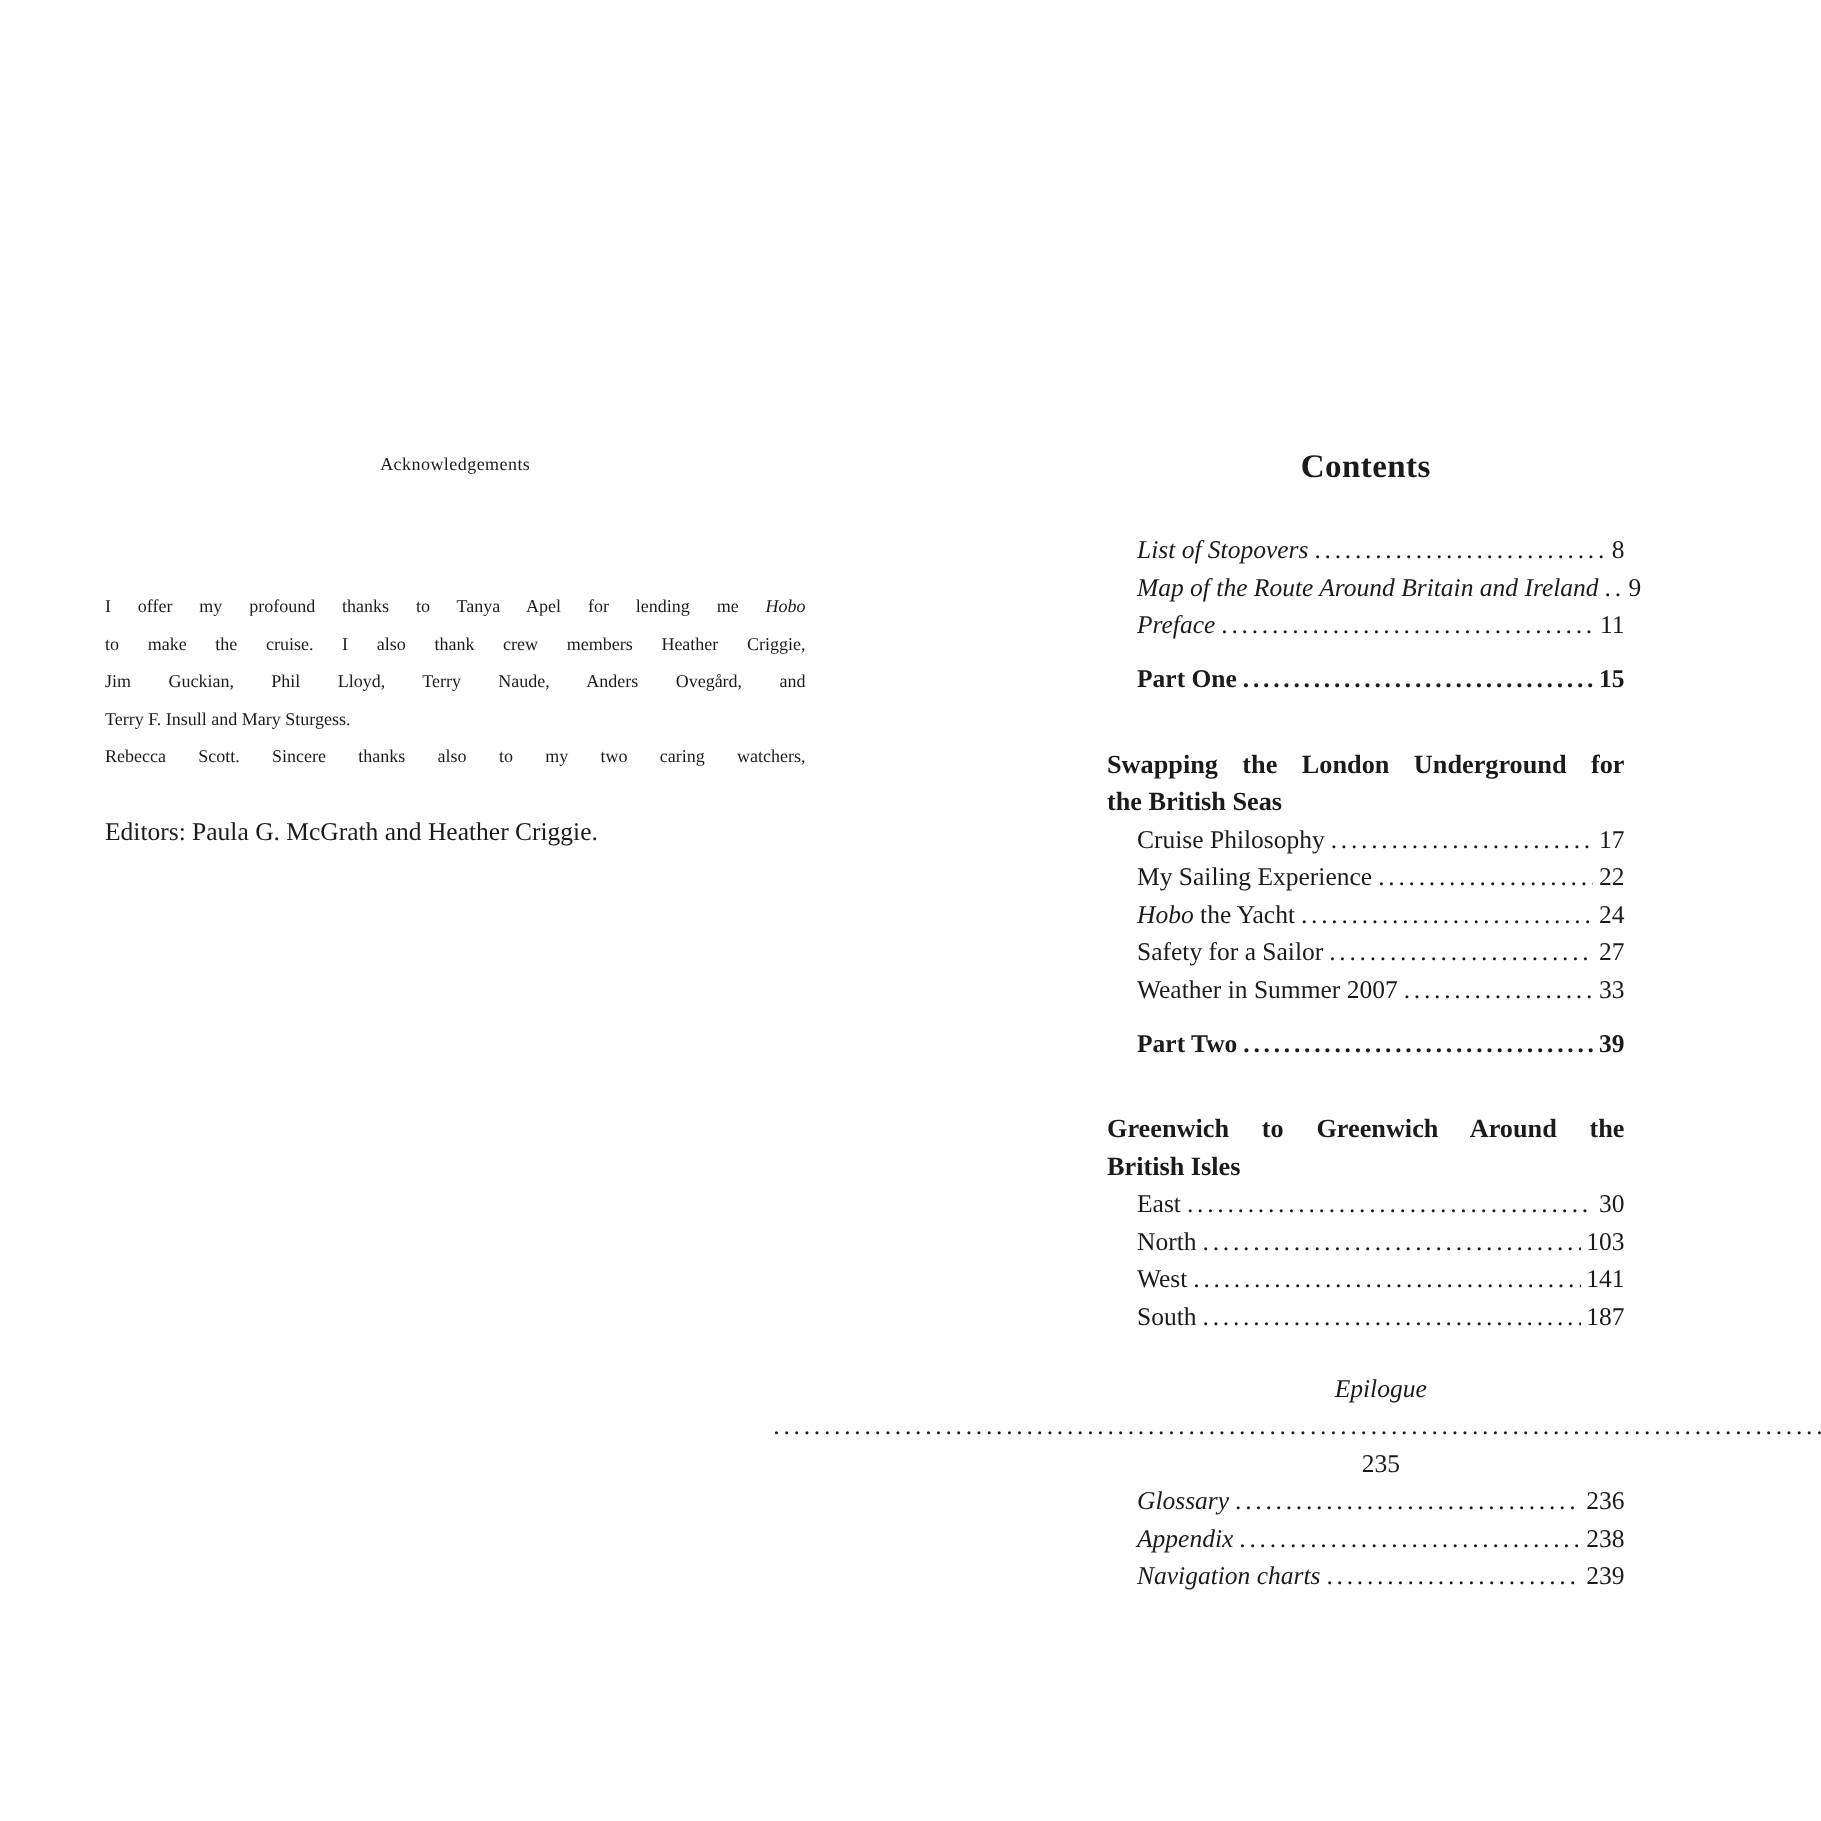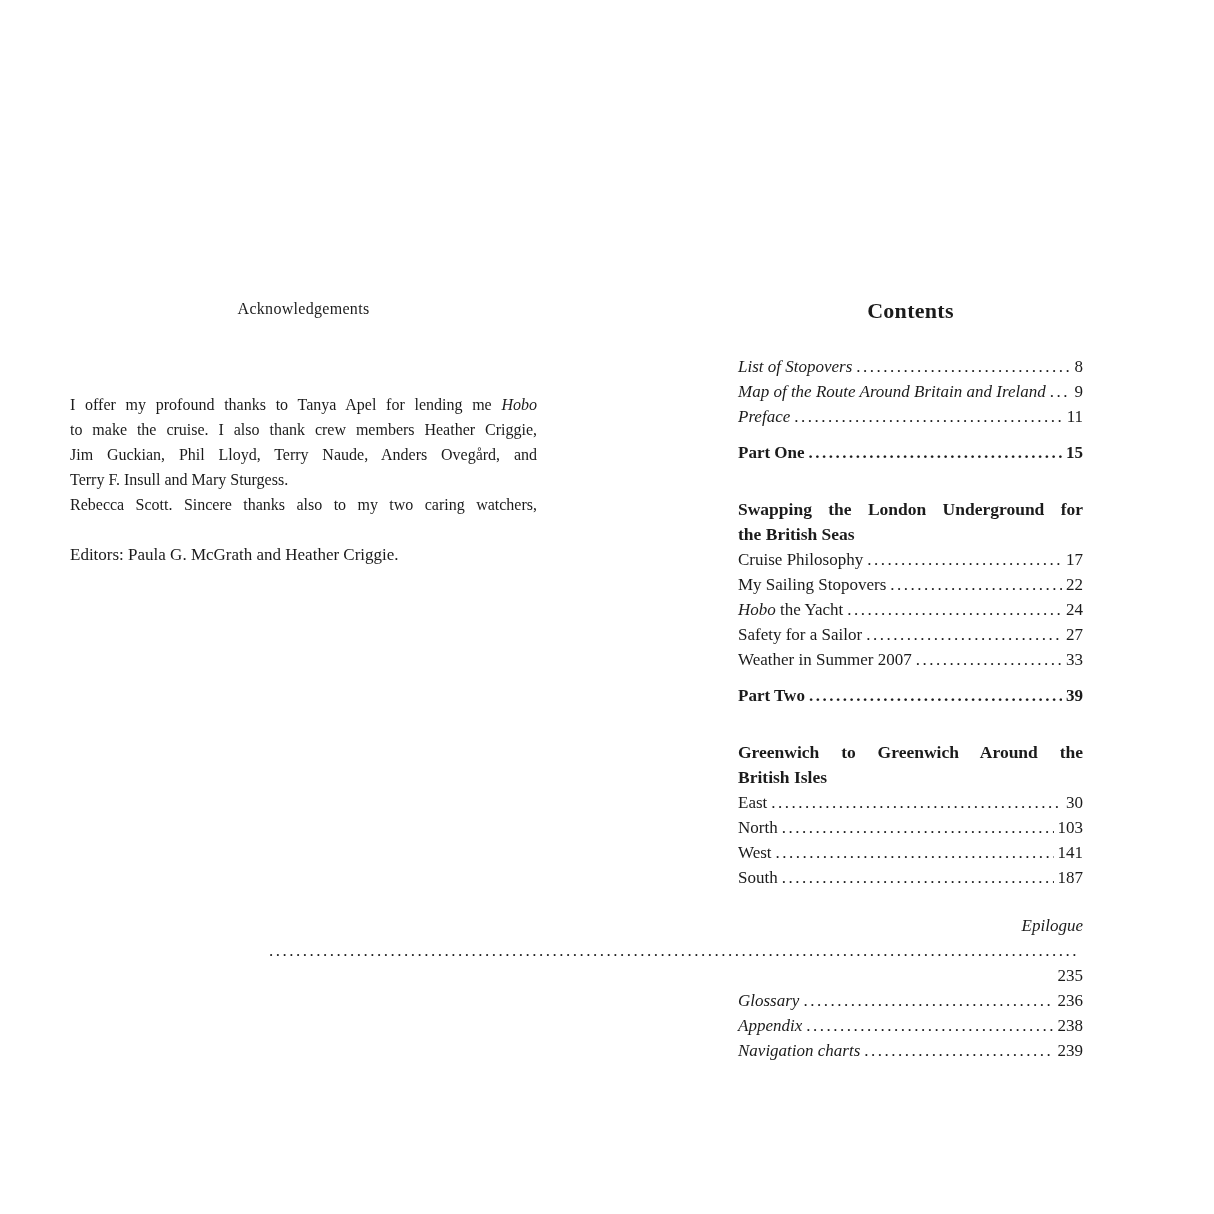--- a/index.html
+++ b/index.html
@@ -13,32 +13,32 @@
   }
   .page { position: absolute; }
   .page-title {
     font-weight: 400;
     text-align: center;
     margin: 0;
   }
 
   
   #ack-page { left: 70px; top: 296px; width: 467px; }
-  #ack-page .page-title { font-size: 16px; line-height: 26px; letter-spacing: 0.3px; }
-  .para { margin-top: 70px; font-size: 16px; line-height: 25px; }
+  #ack-page .page-title { font-size: 12px; line-height: 26px; letter-spacing: 0.3px; }
+  .para { margin-top: 70px; font-size: 12px; line-height: 25px; }
   .pline { text-align: justify; }
   .pline.just { text-align-last: justify; }
   .it { font-style: italic; }
   .editors { margin: 25px 0 0 0; font-size: 17px; line-height: 25px; }
 
   
   #contents-page { left: 738px; top: 298px; width: 345px; }
   #contents-page .page-title { font-size: 22px; line-height: 25px; letter-spacing: 0.3px; font-weight: bold; }
   .toc { margin-top: 31px; font-size: 17px; line-height: 25px; }
-  .toc-row { display: flex; align-items: flex-end; }
+  .toc-row { display: flex; align-items: center; margin-left: 20px; }
   .toc-row.bold { font-weight: 700; }
   .toc-row.italic .label { font-style: italic; }
   .toc-row .label { white-space: nowrap; }
   .dots {
     flex: 1 1 auto;
     overflow: hidden;
     white-space: nowrap;
     margin: 0 4px 0 4px;
     min-width: 12px;
   }
@@ -93,21 +93,21 @@
           <span class="page-num">15</span>
         </div>
         <div class="toc-subtitle just">Swapping the London Underground for</div>
         <div class="toc-subtitle">the British Seas</div>
         <div class="toc-row normal">
           <span class="label"><span>Cruise Philosophy</span></span>
           <span class="dots"></span>
           <span class="page-num">17</span>
         </div>
         <div class="toc-row normal">
-          <span class="label"><span>My Sailing Stopovers</span></span>
+          <span class="label"><span>My Sailing Experience</span></span>
           <span class="dots"></span>
           <span class="page-num">22</span>
         </div>
         <div class="toc-row normal">
           <span class="label"><span class="it">Hobo</span><span> the Yacht</span></span>
           <span class="dots"></span>
           <span class="page-num">24</span>
         </div>
         <div class="toc-row normal">
           <span class="label"><span>Safety for a Sailor</span></span>

